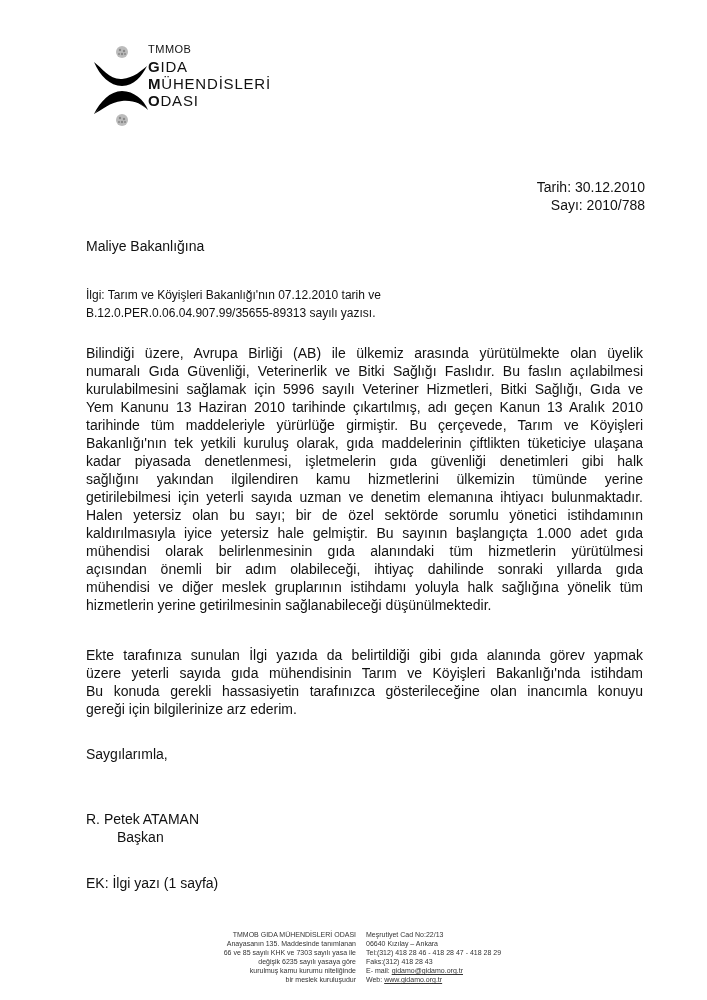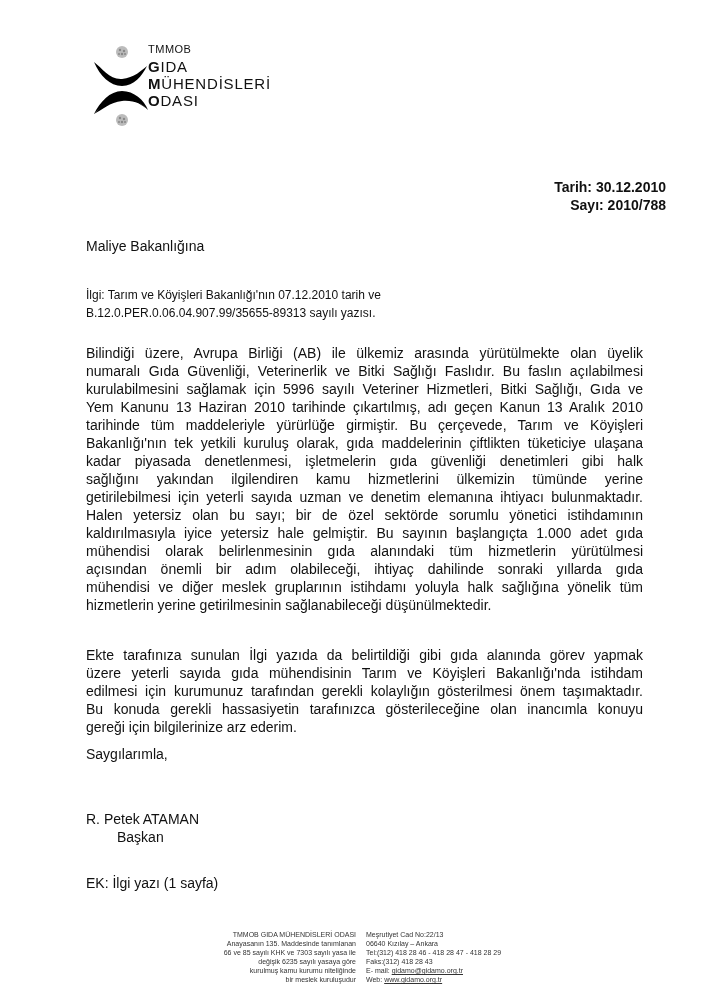--- a/index.html
+++ b/index.html
@@ -3,21 +3,21 @@
 <meta charset="utf-8">
 <style>
   html, body { margin: 0; padding: 0; background: #ffffff; }
   body { width: 707px; height: 1000px; position: relative; overflow: hidden;
          font-family: "Liberation Sans", sans-serif; color: #111; }
   .logo { position: absolute; left: 92px; top: 44px; width: 70px; height: 85px; }
   .logo-text { position: absolute; left: 148px; top: 44px; line-height: 1; }
   .logo-text .t1 { font-size: 11px; letter-spacing: 0.5px; margin-bottom: 4px; }
   .logo-text .t2 { font-size: 15px; letter-spacing: 0.8px; margin-bottom: 2px; }
   .logo-text .t2 b { font-weight: 700; }
-  .meta { position: absolute; left: 526px; top: 178px; font-size: 14px; line-height: 18px; text-align: right; width: 140px; font-weight: bold; }
+  .meta { position: absolute; left: 505px; top: 178px; font-size: 14px; line-height: 18px; text-align: right; width: 140px; }
   .recipient { position: absolute; left: 86px; top: 238px; font-size: 14px; font-weight: 400; }
   .ref { position: absolute; left: 86px; top: 286px; font-size: 12px; line-height: 18px; }
   .para { position: absolute; left: 86px; width: 557px; font-size: 14px; line-height: 18px; }
   .para .ln { display: block; text-align: justify; text-align-last: justify; white-space: nowrap; height: 18px; }
   .para .ln.last { text-align-last: left; }
   .p1 { top: 344px; }
   .p2 { top: 646px; }
   .closing { position: absolute; left: 86px; top: 746px; font-size: 14px; }
   .signer { position: absolute; left: 86px; top: 810px; font-size: 14px; line-height: 18px; }
   .signer .title { padding-left: 31px; }
@@ -86,21 +86,20 @@
   <span class="ln">kaldırılmasıyla iyice yetersiz hale gelmiştir. Bu sayının başlangıçta 1.000 adet gıda</span>
   <span class="ln">mühendisi olarak belirlenmesinin gıda alanındaki tüm hizmetlerin yürütülmesi</span>
   <span class="ln">açısından önemli bir adım olabileceği, ihtiyaç dahilinde sonraki yıllarda gıda</span>
   <span class="ln">mühendisi ve diğer meslek gruplarının istihdamı yoluyla halk sağlığına yönelik tüm</span>
   <span class="ln last">hizmetlerin yerine getirilmesinin sağlanabileceği düşünülmektedir.</span>
 </div>
 
 <div class="para p2">
   <span class="ln">Ekte tarafınıza sunulan İlgi yazıda da belirtildiği gibi gıda alanında görev yapmak</span>
   <span class="ln">üzere yeterli sayıda gıda mühendisinin Tarım ve Köyişleri Bakanlığı'nda istihdam</span>
-  <span class="ln">edilmesi için kurumunuz tarafından gerekli kolaylığın gösterilmesi önem taşımaktadır.</span>
   <span class="ln">Bu konuda gerekli hassasiyetin tarafınızca gösterileceğine olan inancımla konuyu</span>
   <span class="ln last">gereği için bilgilerinize arz ederim.</span>
 </div>
 
 <div class="closing">Saygılarımla,</div>
 
 <div class="signer">
   <div>R. Petek ATAMAN</div>
   <div class="title">Başkan</div>
 </div>

